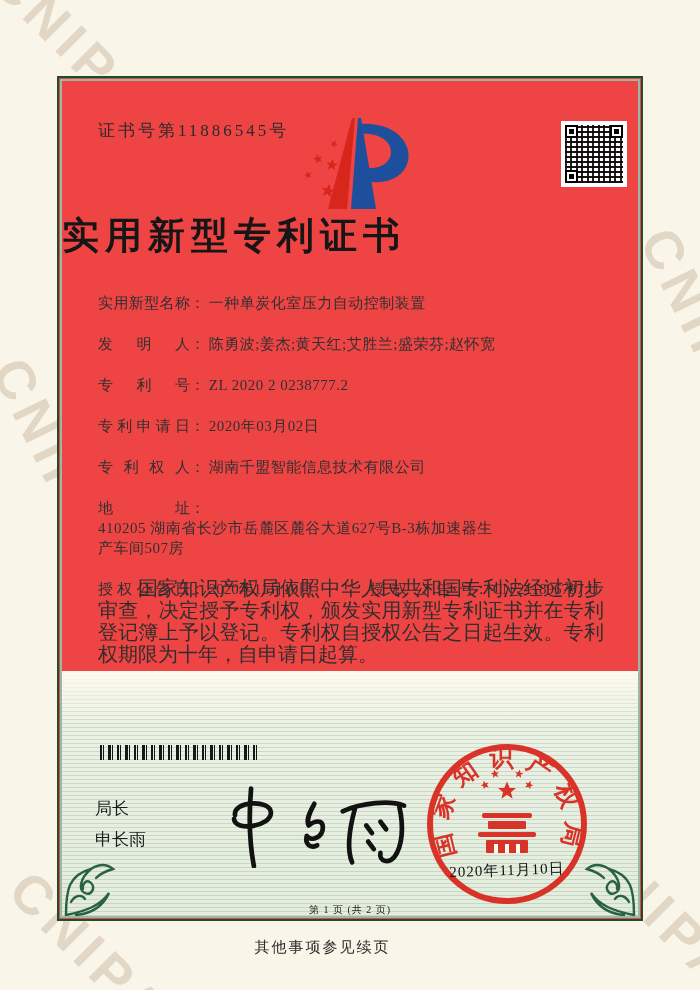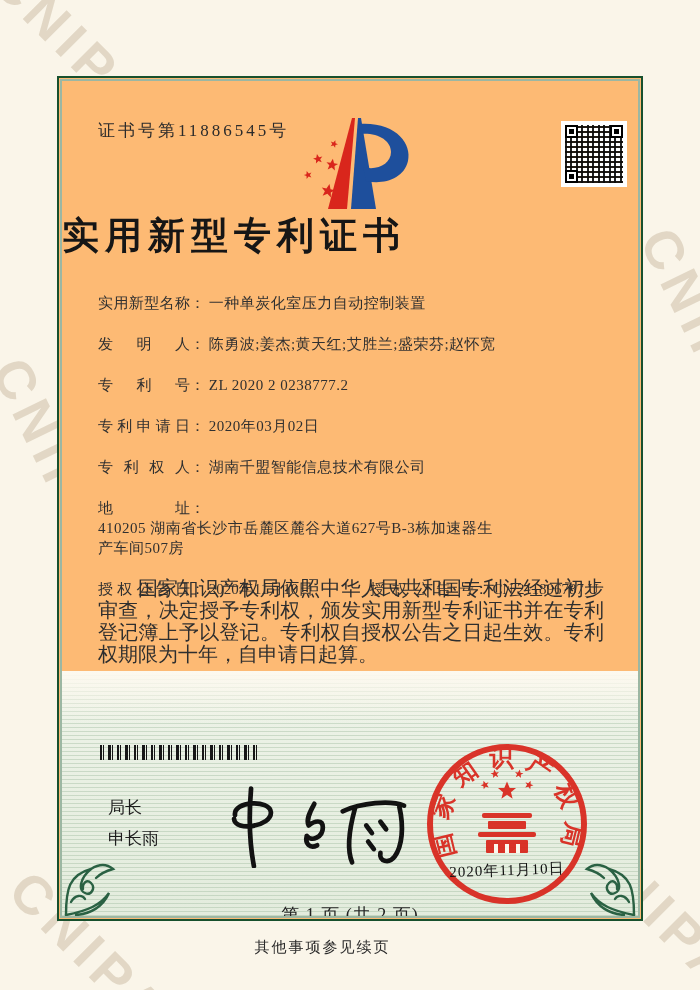--- a/index.html
+++ b/index.html
@@ -13,21 +13,21 @@
   .wm{
     position:absolute; font-family:"Liberation Sans","DejaVu Sans",sans-serif;
     font-weight:bold; letter-spacing:7px; pointer-events:none; white-space:nowrap;
   }
   .wm.outer{ color:rgba(178,158,128,0.34); font-size:54px;}
   .wm.inner{ color:rgba(205,190,163,0.24); font-size:50px;}
   
   .frame{
     position:absolute; left:57px; top:76px; width:586px; height:845px;
     border:2px solid #17502d; padding:1px; box-sizing:border-box;
-    background:#fdba74;
+    background:#ef4444;
   }
   .frame-inner{
     position:relative; width:100%; height:100%;
     border:2px solid #9cb7a3; box-sizing:border-box; overflow:hidden;
   }
   .band{
     position:absolute; left:0; right:0; bottom:0; height:245px;
     background-image:
       linear-gradient(180deg,#fdf9ef 0%, rgba(253,249,239,0) 22%),
       repeating-linear-gradient(0deg, rgba(150,180,150,0.38) 0 1px, rgba(255,255,255,0) 1px 4px),
@@ -60,29 +60,29 @@
   .grant-row .lbl2{ display:inline-block; width:104px; text-align:justify; text-align-last:justify; vertical-align:top;}
   
   .paras{ position:absolute; left:36px; right:34px; top:496px; font-size:20px; line-height:22px;
     color:#2e2e2e; text-align:justify;}
   .paras p{ margin:0; text-indent:2em;}
   
   .barcode{
     position:absolute; left:38px; top:664px; width:160px; height:15px;
     background:repeating-linear-gradient(90deg,#171717 0 2px,rgba(0,0,0,0) 2px 3px,#171717 3px 4px,rgba(0,0,0,0) 4px 8px,#171717 8px 11px,rgba(0,0,0,0) 11px 12px,#171717 12px 13px,rgba(0,0,0,0) 13px 17px);
   }
-  .officer{ position:absolute; left:46px; top:712px; font-size:17px; line-height:31px; color:#1d1d1d;
-    font-family:Liberation Mono, monospace;}
+  .officer{ position:absolute; left:33px; top:712px; font-size:17px; line-height:31px; color:#1d1d1d;
+    font-family:Liberation Sans, sans-serif;}
   .signature{ position:absolute; left:152px; top:702px; width:195px; height:85px;}
   .seal{ position:absolute; left:362px; top:660px; width:166px; height:166px;}
   .seal-date{
     position:absolute; left:362px; top:780px; width:166px; text-align:center;
     font-size:15px; color:#111; letter-spacing:1px; transform:rotate(-2deg);
   }
-  .page-info{ position:absolute; left:0; right:0; top:822px; text-align:center; font-size:18px; color:#222; letter-spacing:1px;}
+  .page-info{ position:absolute; left:0; right:0; top:822px; text-align:center; font-size:10px; color:#222; letter-spacing:1px;}
   .ornament{ position:absolute; bottom:-3px; width:74px; height:74px;}
   .ornament.left{ left:-3px;}
   .ornament.right{ right:-3px; transform:scaleX(-1);}
   .footer-note{ position:absolute; left:0; right:55px; top:938px; text-align:center; font-size:15px; color:#2a2a2a; letter-spacing:2px;}
 </style>
 </head>
 <body>
 
 <div class="page">
 

